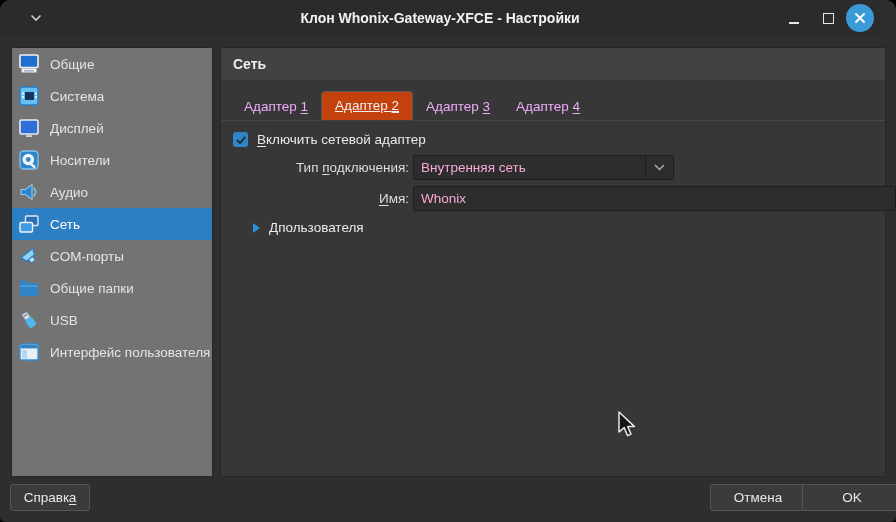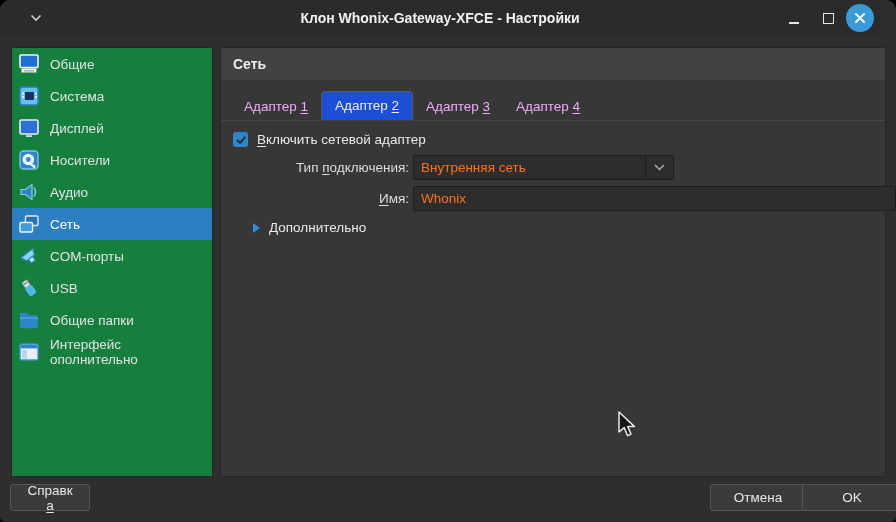--- a/index.html
+++ b/index.html
@@ -14,48 +14,48 @@
   .tb-title{position:absolute;left:0;right:0;top:0;height:36px;line-height:36px;text-align:center;
     font-size:14px;font-weight:700;color:#f2f2f2;}
   .tb-menu{position:absolute;left:28px;top:11px;width:16px;height:14px;display:flex;align-items:center;justify-content:center;}
   .tb-btn{position:absolute;top:6px;width:24px;height:24px;display:flex;align-items:center;justify-content:center;}
   .tb-min{right:74px;}
   .tb-max{right:40px;}
   .tb-close{right:6px;width:28px;height:28px;top:4px;border-radius:50%;background:#3a9ad8;}
   .minbar{width:10px;height:2px;background:#e6e6e6;margin-top:10px;}
   .maxsq{width:11px;height:11px;border:1.5px solid #e8e8e8;background:transparent;}
   
-  .sidebar{position:absolute;left:11px;top:47px;width:202px;height:430px;background:#15803d;border:1px solid #272727;}
+  .sidebar{position:absolute;left:11px;top:47px;width:202px;height:430px;background:#737373;border:1px solid #272727;}
   .side-item{height:32px;display:flex;align-items:center;padding-left:4px;color:#e4e4e4;}
   .side-item .side-icon{width:26px;height:26px;display:flex;align-items:center;justify-content:center;margin-right:8px;flex:0 0 26px;}
   .side-item.selected{background:#2d7fc4;color:#ffffff;}
   .main{position:absolute;left:220px;top:47px;width:666px;height:430px;background:#373737;border:1px solid #272727;}
   .main-header{position:absolute;top:0;left:0;right:0;height:32px;background:#424242;line-height:32px;
     padding-left:12px;font-weight:700;font-size:14px;color:#efefef;}
   
   .tabbar{position:absolute;top:43px;left:0;right:0;height:30px;display:flex;align-items:flex-end;
     padding-left:10px;border-bottom:1px solid #474747;}
   .tab{padding:5px 13px 6px;color:#f0abfc;}
-  .tab.active{background:#1d4ed8;border:1px solid #595959;border-bottom:1px solid #3e3e3e;
-    border-radius:4px 4px 0 0;margin-bottom:-1px;padding:6px 13px 7px;color:#f1f1f1;}
+  .tab.active{background:#c2410c;border:1px solid #595959;border-bottom:1px solid #3e3e3e;
+    border-radius:4px 4px 0 0;margin-bottom:-1px;padding:6px 13px 7px;color:#f1f1f1;text-decoration:underline;}
   .mn{text-decoration:underline;text-underline-offset:2px;}
   
   .chk-row{position:absolute;top:84px;left:12px;display:flex;align-items:center;}
   .checkbox{width:15px;height:15px;border-radius:3px;background:#2e86c8;display:flex;align-items:center;justify-content:center;margin-right:9px;}
   .form-label{position:absolute;left:0;width:188px;text-align:right;line-height:25px;color:#dddddd;}
   .field{position:absolute;left:192px;height:25px;background:#2d2d2d;border:1px solid #1e1e1e;border-radius:2px;
     display:flex;align-items:center;}
-  .field .val{flex:1;padding-left:7px;color:#f97316;white-space:nowrap;overflow:hidden;}
+  .field .val{flex:1;padding-left:7px;color:#f9a8d4;white-space:nowrap;overflow:hidden;}
   .combo-btn{width:28px;height:100%;border-left:1px solid #1e1e1e;display:flex;align-items:center;justify-content:center;}
   .adv-row{position:absolute;top:172px;left:32px;display:flex;align-items:center;}
   .tri{width:0;height:0;border-left:7px solid #2e8fd6;border-top:5px solid transparent;border-bottom:5px solid transparent;margin-right:9px;}
   
   .btn{position:absolute;top:484px;height:27px;background:#3b3b3b;border:1px solid #555555;border-radius:3px;
     display:flex;align-items:center;justify-content:center;color:#e8e8e8;}
-  .btn-help{left:10px;width:80px;flex-direction:column;}
+  .btn-help{left:10px;width:80px;}
   .btn-cancel{left:710px;width:96px;}
   .btn-ok{left:802px;width:100px;}
   .cursor{position:absolute;left:616px;top:410px;width:22px;height:30px;pointer-events:none;}
 </style>
 </head>
 <body>
 
 <div class="window">
 
   <div class="titlebar">
@@ -155,50 +155,50 @@
               <rect x="9.5" y="14.5" width="5" height="4.5" fill="#bfe6f8" stroke="#2d7fc4" stroke-width="1"></rect>
             </g>
           </svg>
       </span>
       <span class="side-label">COM-порты</span>
     </div>
 
     <div class="side-item">
       <span class="side-icon">
         <svg width="24" height="24" viewBox="0 0 24 24">
+            <path d="M3 6.2 q0-1.4 1.4-1.4 h5.2 l2 2.4 h8 q1.4 0 1.4 1.4 v10.2 q0 1.4-1.4 1.4 H4.4 q-1.4 0-1.4-1.4 z" fill="#2e86c8"></path>
+            <path d="M3 9.5 h18 v1.2 H3 z" fill="#5aa9dd"></path>
+          </svg>
+      </span>
+      <span class="side-label">Общие папки</span>
+    </div>
+
+    <div class="side-item">
+      <span class="side-icon">
+        <svg width="24" height="24" viewBox="0 0 24 24">
             <g transform="rotate(-35 12 12)">
               <rect x="8" y="10" width="8" height="10" rx="2.5" fill="#4db8ee"></rect>
               <rect x="9.3" y="4" width="5.4" height="6" fill="#e8eef2" stroke="#93aabb" stroke-width="1"></rect>
               <rect x="10.4" y="5.3" width="1.3" height="2" fill="#5d7487"></rect>
               <rect x="12.4" y="5.3" width="1.3" height="2" fill="#5d7487"></rect>
             </g>
           </svg>
       </span>
       <span class="side-label">USB</span>
     </div>
 
     <div class="side-item">
       <span class="side-icon">
         <svg width="24" height="24" viewBox="0 0 24 24">
-            <path d="M3 6.2 q0-1.4 1.4-1.4 h5.2 l2 2.4 h8 q1.4 0 1.4 1.4 v10.2 q0 1.4-1.4 1.4 H4.4 q-1.4 0-1.4-1.4 z" fill="#2e86c8"></path>
-            <path d="M3 9.5 h18 v1.2 H3 z" fill="#5aa9dd"></path>
-          </svg>
-      </span>
-      <span class="side-label">Общие папки</span>
-    </div>
-
-    <div class="side-item">
-      <span class="side-icon">
-        <svg width="24" height="24" viewBox="0 0 24 24">
             <rect x="3" y="4" width="18" height="16" rx="1.5" fill="#e8f0f6" stroke="#3a8fd0" stroke-width="1.4"></rect>
             <rect x="3.8" y="4.8" width="16.4" height="3.6" fill="#2e86c8"></rect>
             <rect x="5" y="10" width="5" height="8.5" fill="#b4d7ee"></rect>
           </svg>
       </span>
-      <span class="side-label">Интерфейс ополнительно</span>
+      <span class="side-label">Интерфейс пользователя</span>
     </div>
 
   </div>
 
   <div class="main">
     <div class="main-header">Сеть</div>
 
     <div class="tabbar">
       <div class="tab"><span>Адаптер </span><span class="mn">1</span><span></span></div>
       <div class="tab active"><span>Адаптер </span><span class="mn">2</span><span></span></div>
@@ -230,21 +230,21 @@
       <span class="val">Whonix</span>
       <span class="combo-btn">
         <svg width="11" height="7" viewBox="0 0 11 7">
             <polyline points="1,1 5.5,5.5 10,1" fill="none" stroke="#a8a8a8" stroke-width="1.5"></polyline>
           </svg>
       </span>
     </div>
 
     <div class="adv-row">
       <span class="tri"></span>
-      <span><span class="mn">Д</span><span>ополнительно</span></span>
+      <span><span class="mn">Д</span><span>пользователя</span></span>
     </div>
   </div>
 
   <div class="btn btn-help">
       <span>Справк</span>
       <span class="mn">а</span>
       <span></span>
     </div>
   <div class="btn btn-cancel">Отмена</div>
   <div class="btn btn-ok">OK</div>

